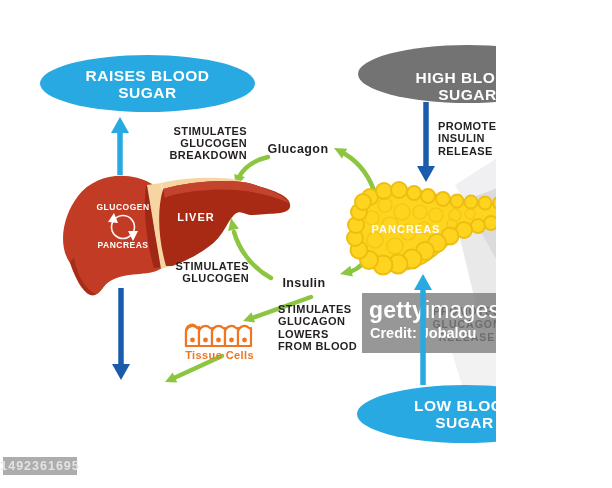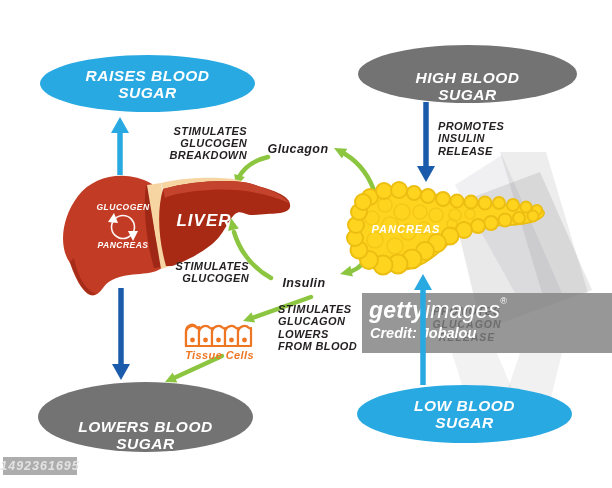--- a/index.html
+++ b/index.html
@@ -1,17 +1,17 @@
 <!DOCTYPE html>
 <html><head>
 <meta charset="utf-8">
 <style>
   html,body{margin:0;padding:0;background:#fff;}
-  .canvas{position:relative;width:612px;height:488px;background:#ffffff;
-          font-family:"Liberation Sans",sans-serif;overflow:hidden;font-style:italic;}
+  .canvas{position:relative;width:496px;height:488px;background:#ffffff;
+          font-family:"Liberation Sans",sans-serif;overflow:hidden;}
   svg{position:absolute;left:0;top:0;}
   .base{z-index:1;}
   .overlay{z-index:6;pointer-events:none;}
   .bubble{position:absolute;border-radius:50%;display:flex;align-items:center;justify-content:center;
           text-align:center;color:#fff;font-weight:bold;font-size:15.5px;line-height:17px;
           letter-spacing:.5px;z-index:2;}
   .bubble span{display:block;}
   .blue-light{background:#29A9E1;}
   .blue-dark{background:#737373;align-items:flex-end;}
   .lbl{position:absolute;font-weight:bold;color:#231F20;letter-spacing:.4px;z-index:2;}
@@ -179,28 +179,25 @@
       </g>
     </g>
   </svg>
 
   <div class="bubble blue-light" style="left:40px;top:55px;width:215px;height:57px;">
     <span style="width:135px;">RAISES BLOOD SUGAR</span>
   </div>
   <div class="bubble blue-dark" style="left:358px;top:45px;width:219px;height:58px;">
     <span style="width:120px;">HIGH BLOOD SUGAR</span>
   </div>
-  <div class="bubble blue-dark" style="left:38px;top:382px;width:215px;height:70px;">
-    <span style="width:150px;">LOWERS BLOOD SUGAR</span>
-  </div>
   <div class="bubble blue-light" style="left:357px;top:385px;width:215px;height:58px;">
     <span style="width:120px;">LOW BLOOD SUGAR</span>
   </div>
 
-  <div class="organ-lbl" style="left:176px;top:211px;width:56px;font-size:17px;">LIVER</div>
+  <div class="organ-lbl" style="left:168px;top:211px;width:56px;font-size:11px;">LIVER</div>
   <div class="liver-inner" style="left:88px;top:202px;width:70px;">GLUCOGEN</div>
   <div class="liver-inner" style="left:90px;top:240px;width:66px;">PANCREAS</div>
   <div class="organ-lbl" style="left:366px;top:223px;width:80px;font-size:11px;">PANCREAS</div>
 
   <div class="lbl hormone" style="left:260px;top:142px;width:76px;">Glucagon</div>
   <div class="lbl hormone" style="left:270px;top:276px;width:68px;">Insulin</div>
 
   <div class="lbl blk tight" style="left:147px;top:126px;width:100px;text-align:right;">
     <div>STIMULATES</div>
     <div>GLUCOGEN</div>

